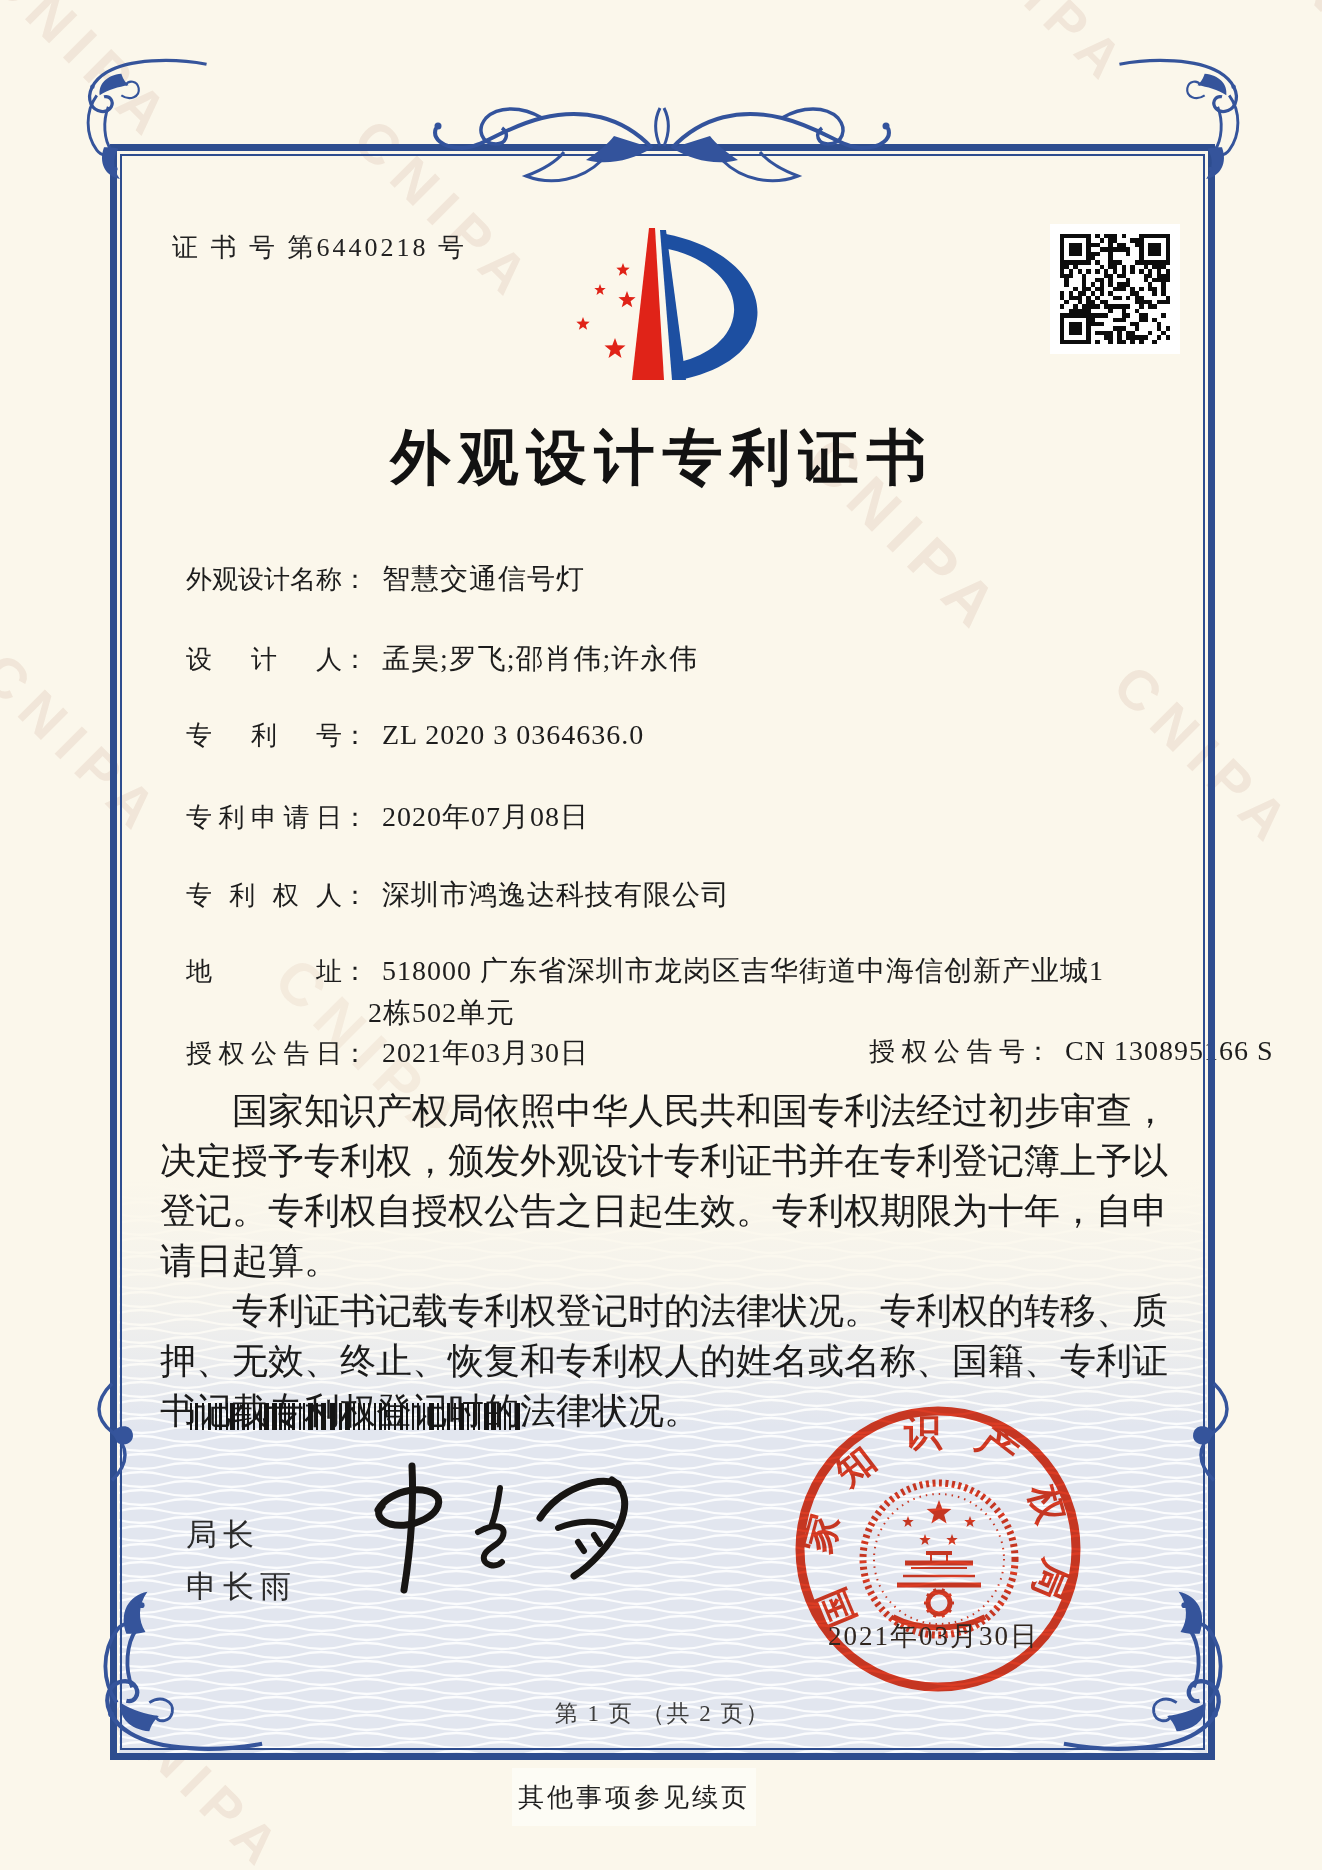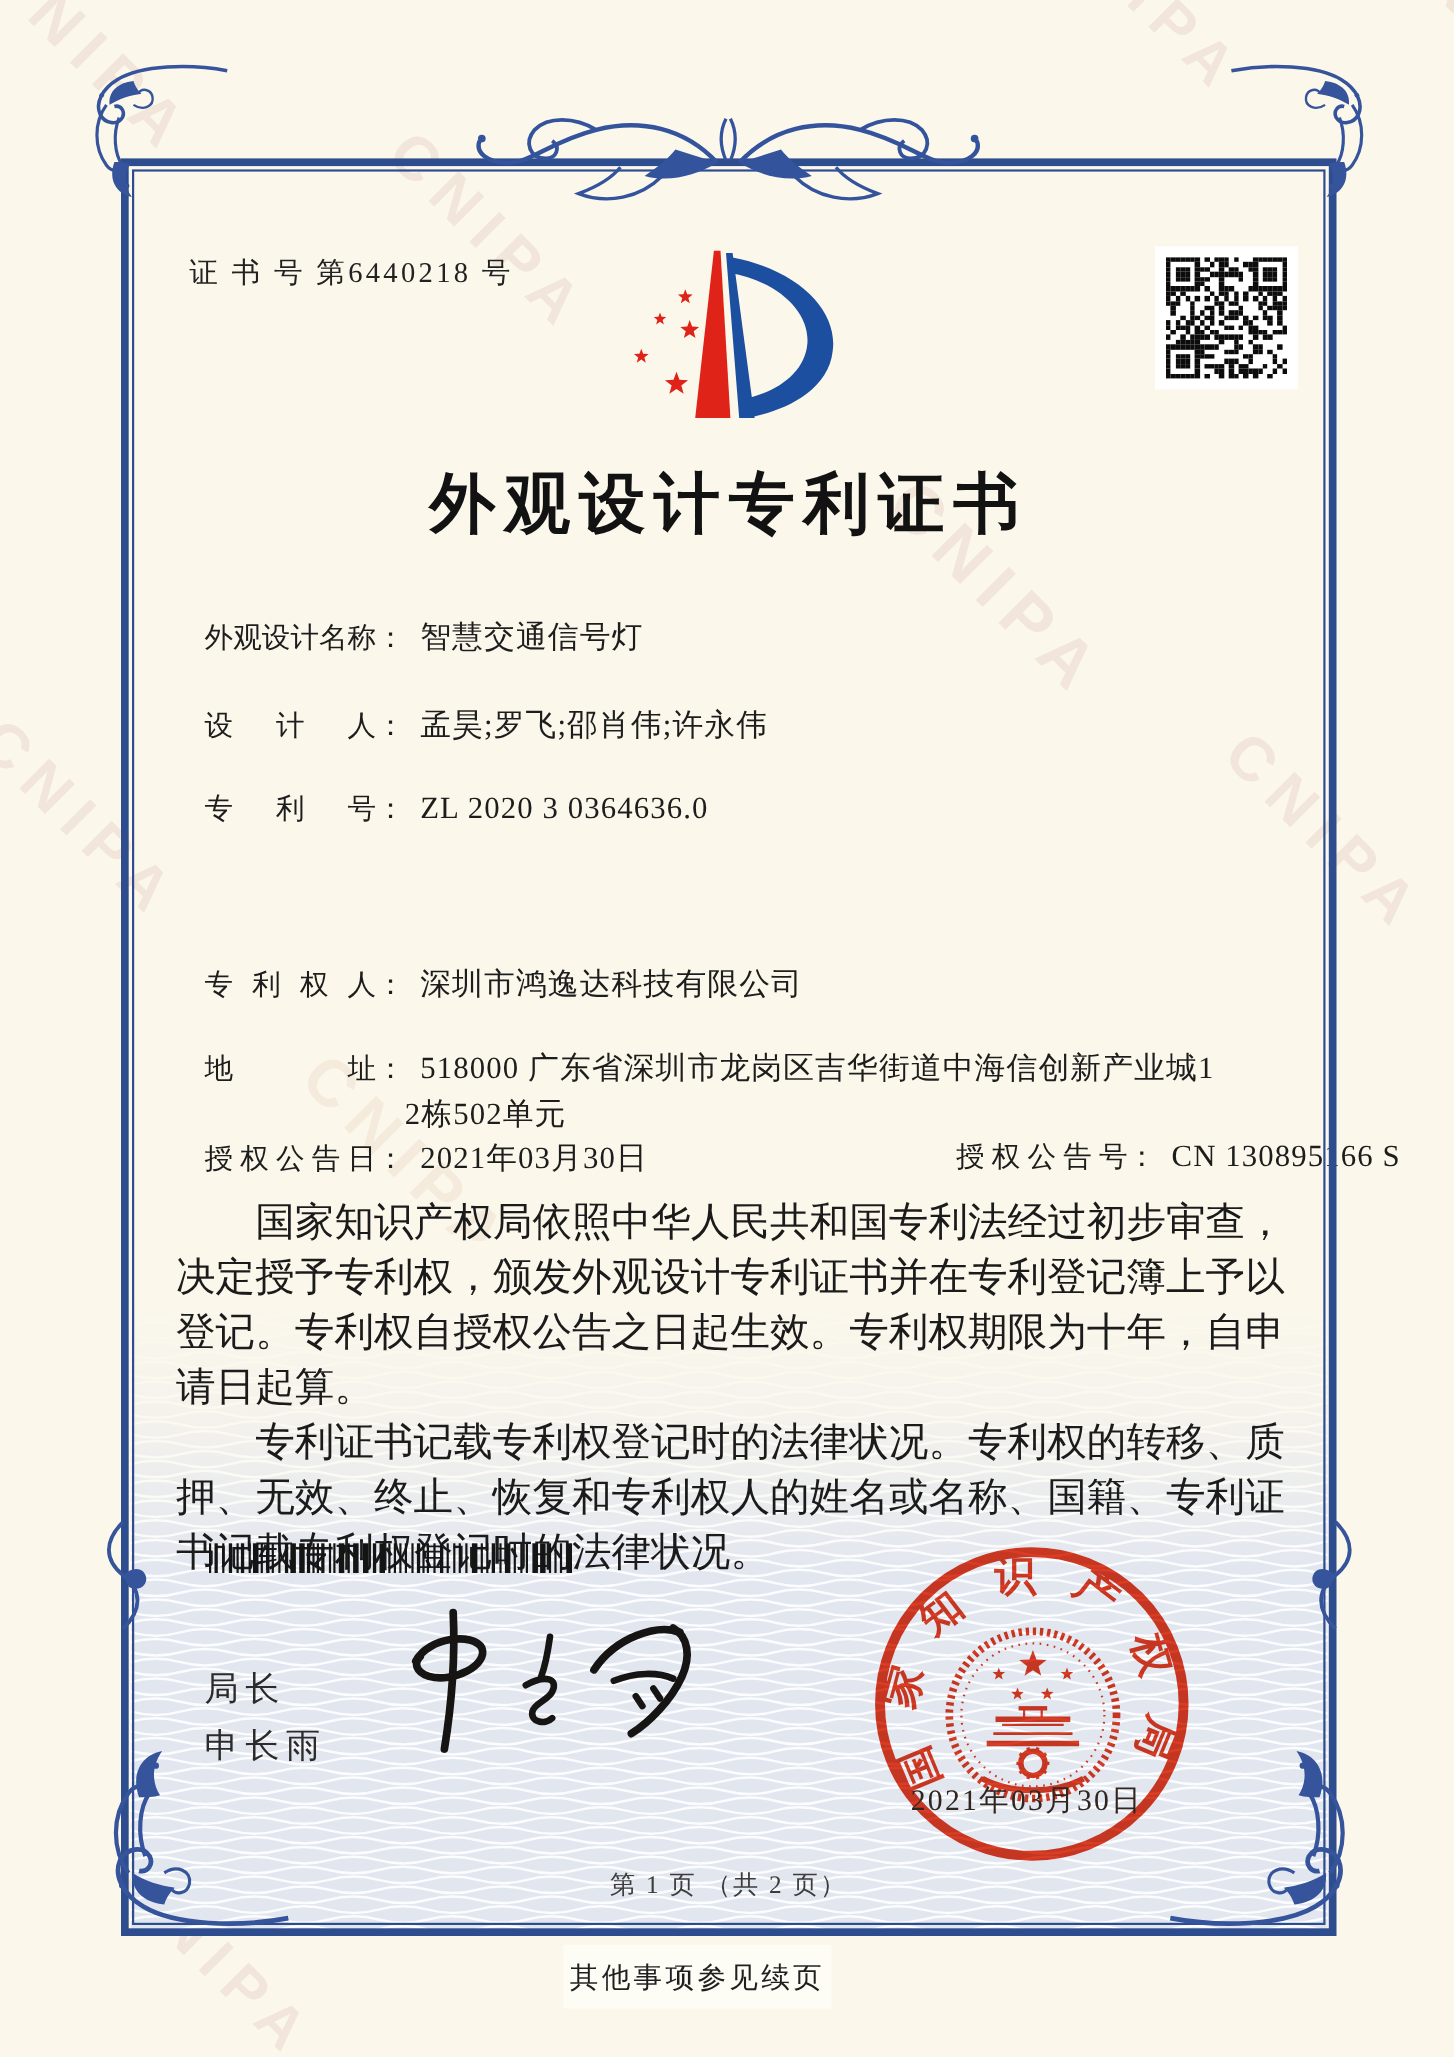--- a/index.html
+++ b/index.html
@@ -851,20 +851,23 @@
 
   <div class="frow" style="top:560px;">
     <span class="flabel">外观设计名称</span><span class="fcolon">：</span><span class="fval">智慧交通信号灯</span>
   </div>
   <div class="frow" style="top:640px;">
     <span class="flabel">设计人</span><span class="fcolon">：</span><span class="fval">孟昊;罗飞;邵肖伟;许永伟</span>
   </div>
   <div class="frow" style="top:718px;">
     <span class="flabel">专利号</span><span class="fcolon">：</span><span class="fval">ZL 2020 3 0364636.0</span>
   </div>
+  <div class="frow" style="top:798px;">
+    <span class="flabel">专利申请日</span><span class="fcolon">：</span><span class="fval">2020年07月08日</span>
+  </div>
   <div class="frow" style="top:876px;">
     <span class="flabel">专利权人</span><span class="fcolon">：</span><span class="fval">深圳市鸿逸达科技有限公司</span>
   </div>
   <div class="frow" style="top:952px;">
     <span class="flabel">地址</span><span class="fcolon">：</span><span class="fval">518000 广东省深圳市龙岗区吉华街道中海信创新产业城1</span>
   </div>
   <div class="addr2">2栋502单元</div>
   <div class="frow" style="top:1034px;width:1010px;">
     <span class="flabel">授权公告日</span><span class="fcolon">：</span><span class="fval">2021年03月30日</span>
     <span class="grant-no">

